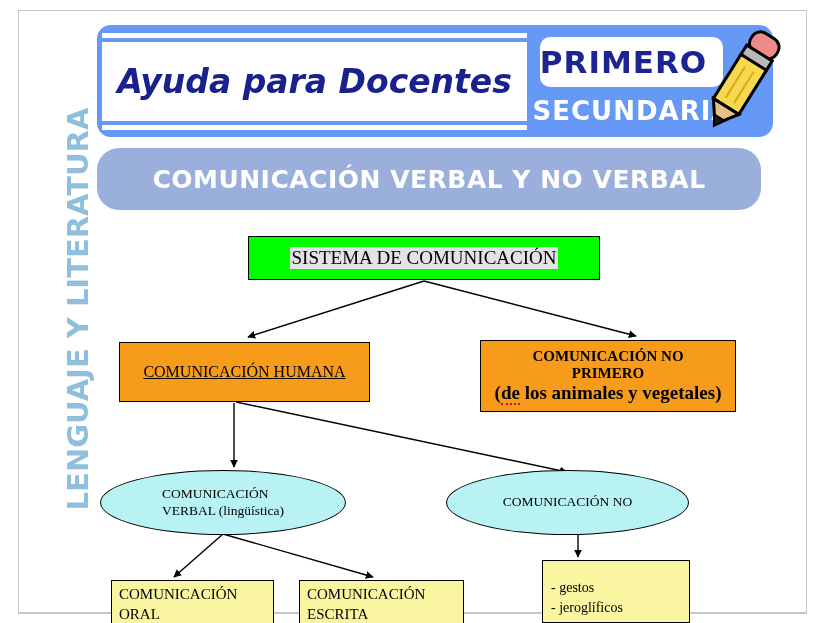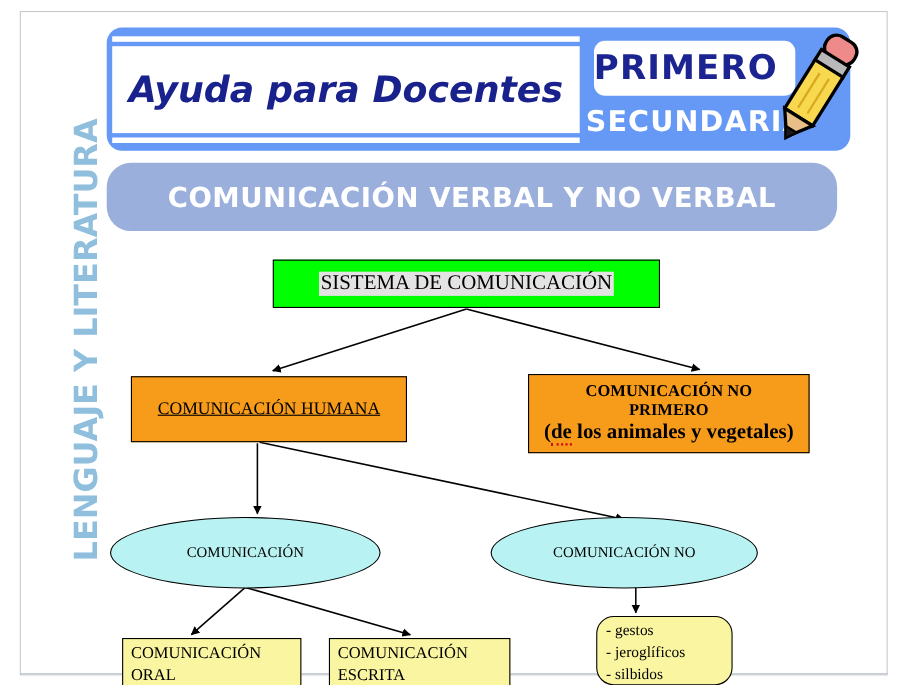--- a/index.html
+++ b/index.html
@@ -295,26 +295,25 @@
   }
   #node-escrita {
     left: 299px;
     top: 580px;
     width: 165px;
     height: 46px;
   }
   #node-gestos {
     left: 542px;
     top: 560px;
-    width: 124px;
+    width: 148px;
     height: 63px;
     font-size: 14px;
     line-height: 1.42;
-    padding: 3px 8px;
-    border-radius: 16px;
+    padding: 17px 8px;
   }
 
   #connectors {
     position: absolute;
     left: 0;
     top: 0;
     width: 823px;
     height: 623px;
     pointer-events: none;
   }
@@ -394,20 +393,21 @@
 
   <div class="node" id="node-no-humana">
     <span class="l1">COMUNICACIÓN NO</span>
     <span class="l2">PRIMERO</span>
     <span class="l3"><span>(</span><span class="spell">de</span><span> los animales y vegetales)</span></span>
   </div>
 
   <div class="ellipse" id="ellipse-verbal">
     <div class="etext">
       <div>COMUNICACIÓN</div>
+      <div>VERBAL (lingüística)</div>
     </div>
   </div>
 
   <div class="ellipse" id="ellipse-no-verbal">
     <div class="etext">
       <div>COMUNICACIÓN NO</div>
     </div>
   </div>
 
   <div class="leafbox" id="node-oral">

